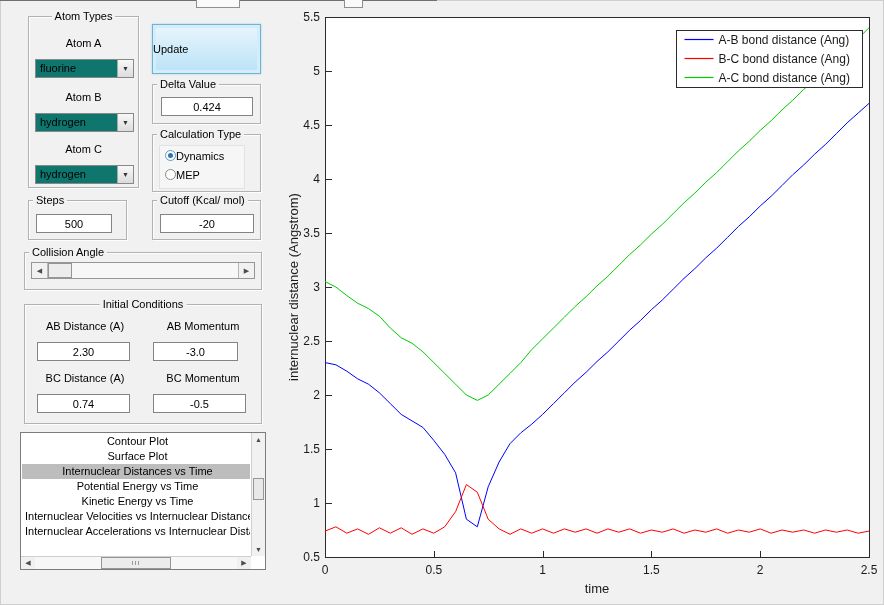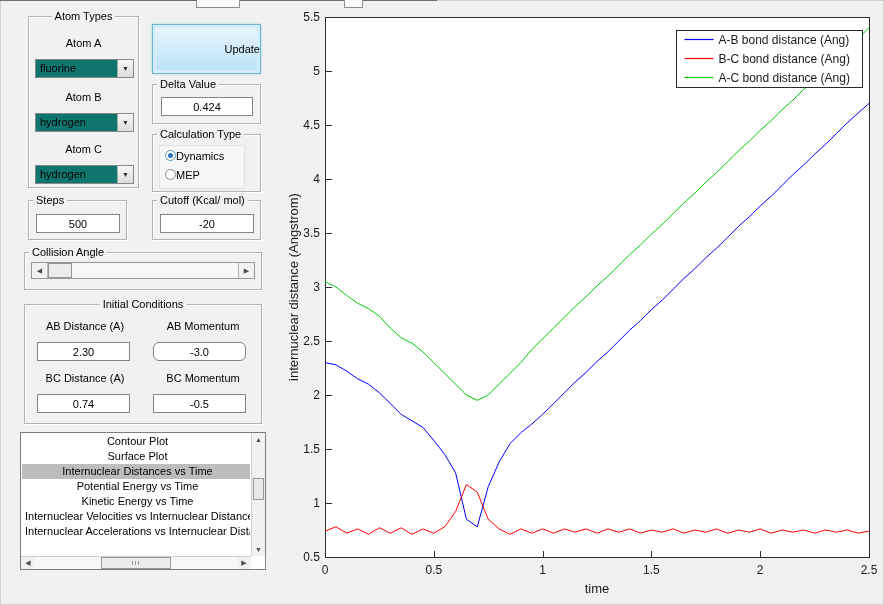--- a/index.html
+++ b/index.html
@@ -25,21 +25,21 @@
   .lbl2{position:absolute;text-align:center;}
 
   .combo{position:absolute;height:19px;background:#0f766e;border:1px solid #888;display:flex;align-items:stretch;}
   .combo-val{flex:1;padding:2px 0 0 4px;overflow:hidden;white-space:nowrap;}
   .combo-btn{width:16px;background:linear-gradient(#f8f8f8,#dcdcdc);border-left:1px solid #a8a8a8;
              display:flex;align-items:center;justify-content:center;font-size:7px;color:#333;}
 
   .btn-update{position:absolute;left:152px;top:24px;width:109px;height:50px;
               background:linear-gradient(#e9f6fd,#b9e2f6);border:1px solid #70b2d4;
               box-shadow:inset 0 0 0 3px #d4edfa,0 0 2px #9fd4ec;
-              display:flex;align-items:center;justify-content:flex-end;cursor:default;}
+              display:flex;align-items:center;justify-content:flex-start;cursor:default;}
 
   .edit{position:absolute;height:19px;background:#fff;border:1px solid #848484;text-align:center;
         font:11px "Liberation Sans","DejaVu Sans",sans-serif;padding:0;}
 
   .radio-group{position:absolute;left:6px;top:10px;width:86px;height:44px;background:#f6f6f6;border:1px solid #e2e2e2;}
   .radio-row{position:absolute;left:12px;display:flex;align-items:center;height:13px;}
   .radio{width:11px;height:11px;border-radius:50%;background:#fff;border:1px solid #8a8a8a;position:relative;flex:none;}
   .radio.sel{border-color:#5d9ac6;}
   .radio.sel::after{content:"";position:absolute;left:2px;top:2px;width:5px;height:5px;border-radius:50%;background:#2f74b5;}
 
@@ -111,21 +111,21 @@
       <span>Dynamics</span>
     </div>
     <div class="radio-row" style="top:33px">
       <span class="radio"></span>
       <span>MEP</span>
     </div>
   </div>
 
   <div class="panel p-steps">
     <span class="panel-title tl">Steps</span>
-    <input class="edit" style="left: 7px; top: 13px; width: 84px;" value="500">
+    <input class="edit" style="left: 7px; top: 13px; width: 76px;" value="500">
   </div>
 
   <div class="panel p-cutoff">
     <span class="panel-title tl">Cutoff (Kcal/ mol)</span>
     <input class="edit" style="left: 7px; top: 13px; width: 94px;" value="-20">
   </div>
 
   <div class="panel p-coll">
     <span class="panel-title tl">Collision Angle</span>
     <div class="hscroll" style="left:6px;top:9px;width:224px;height:17px">
@@ -135,21 +135,21 @@
       </span>
       <span class="sb-btn">▶</span>
     </div>
   </div>
 
   <div class="panel p-init">
     <span class="panel-title tc">Initial Conditions</span>
     <div class="lbl2" style="left:4px;top:15px;width:112px">AB Distance (A)</div>
     <div class="lbl2" style="left:122px;top:15px;width:112px">AB Momentum</div>
     <input class="edit" style="left: 12px; top: 37px; width: 93px;" value="2.30">
-    <input class="edit" style="left: 128px; top: 37px; width: 93px; border-radius: 6px;" value="-3.0">
+    <input class="edit" style="left: 128px; top: 37px; width: 85px;" value="-3.0">
     <div class="lbl2" style="left:4px;top:67px;width:112px">BC Distance (A)</div>
     <div class="lbl2" style="left:122px;top:67px;width:112px">BC Momentum</div>
     <input class="edit" style="left: 12px; top: 89px; width: 93px;" value="0.74">
     <input class="edit" style="left: 128px; top: 89px; width: 93px;" value="-0.5">
   </div>
 
   <div class="listbox">
     <div class="lb-items" id="lb-items">
         <div class="lb-item">Contour Plot</div>
         <div class="lb-item">Surface Plot</div>

